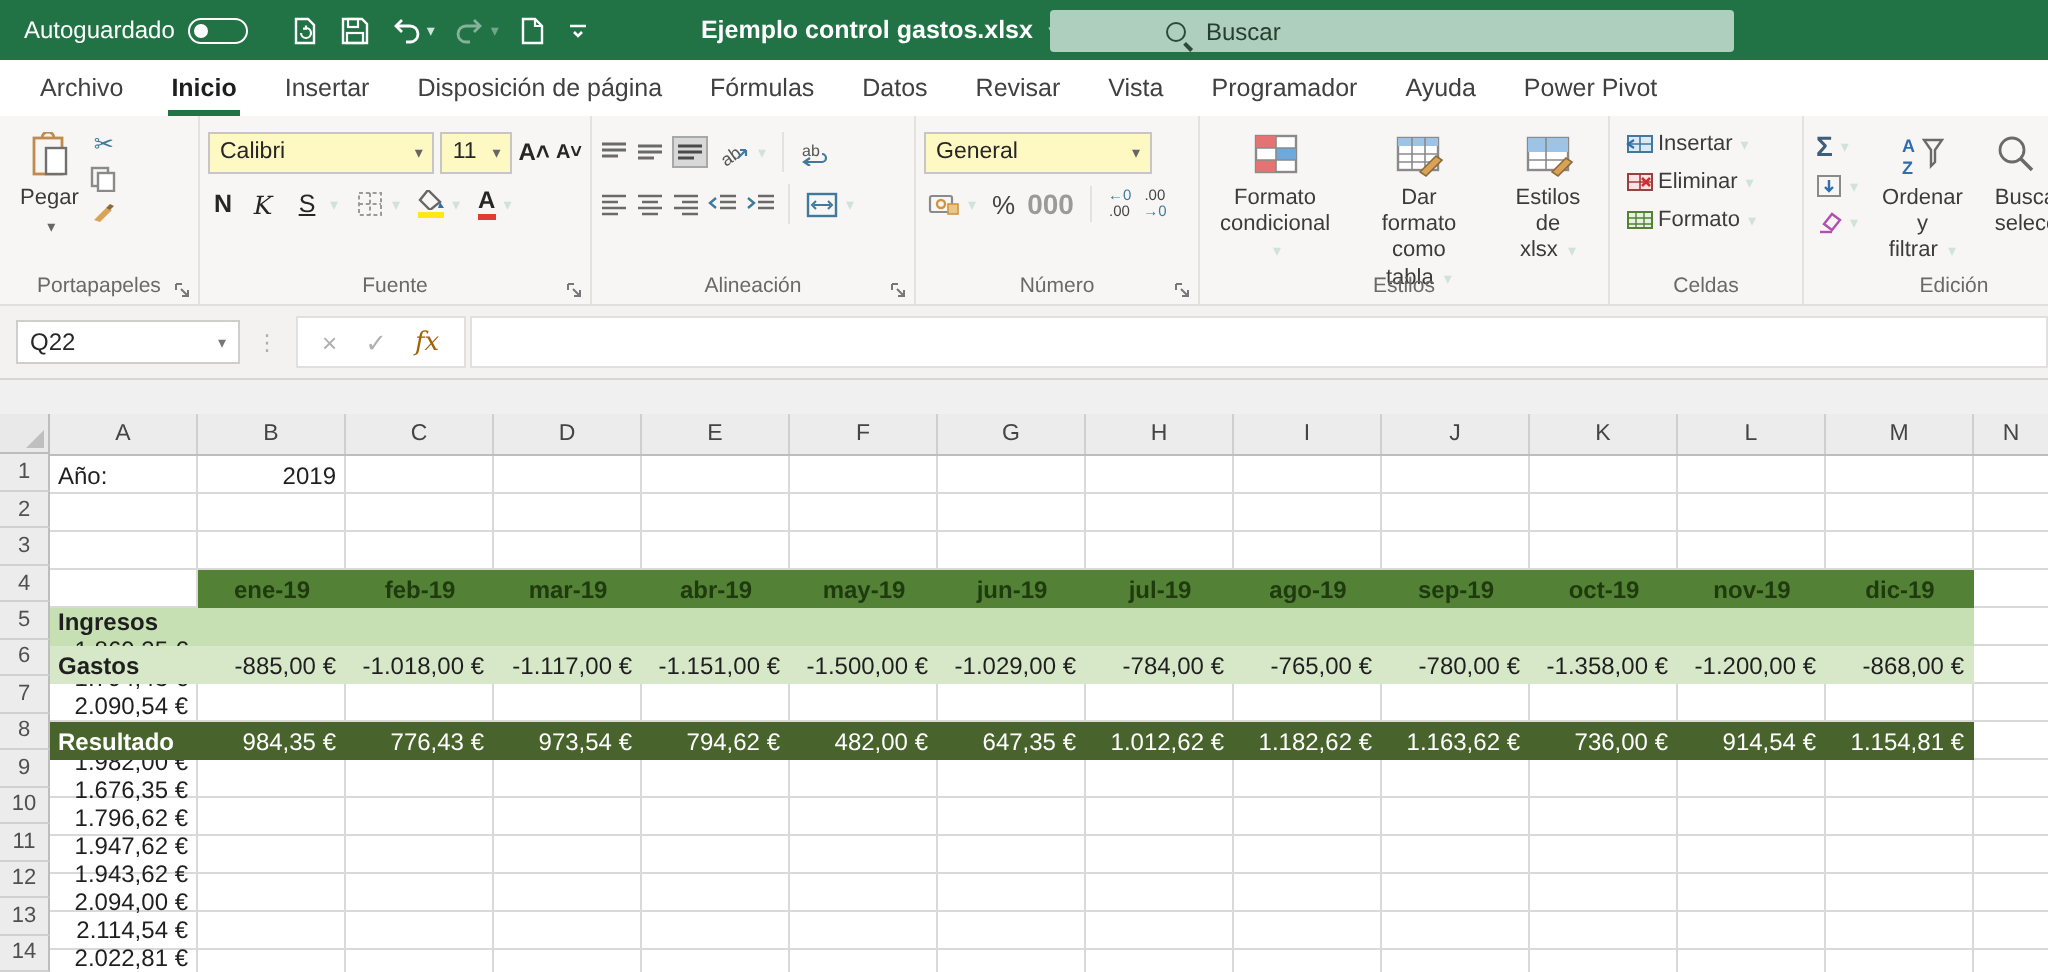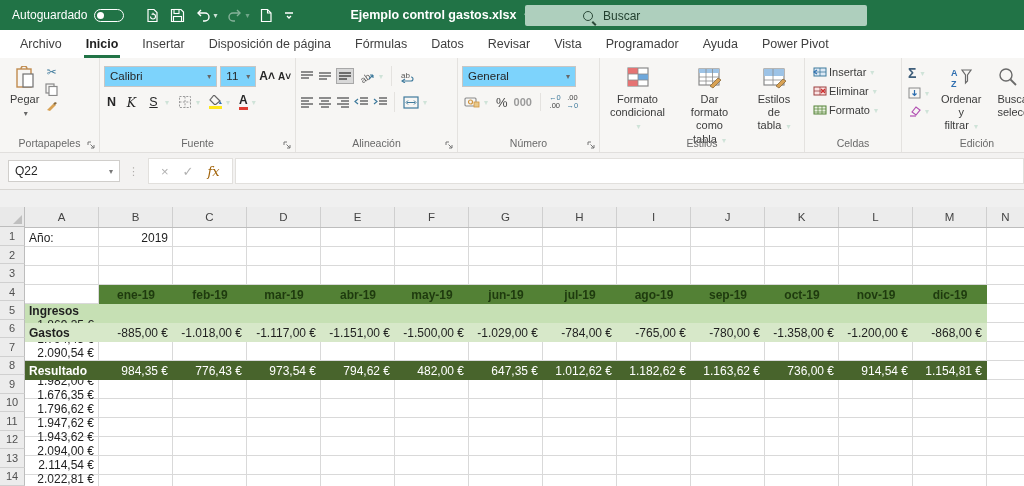--- a/index.html
+++ b/index.html
@@ -28,30 +28,30 @@
 
   
   .ribbon { position:absolute; top:58px; left:0; width:1024px; height:95px; background:#f7f6f4; border-bottom:1px solid #e1dfdd; display:flex; font-size:11px; color:#3b3b3b; }
   .group { position:relative; border-right:1px solid #e4e2df; height:100%; padding-top:5px; flex:0 0 auto; }
   .group-label { position:absolute; bottom:3px; left:0; right:0; text-align:center; font-size:10.5px; color:#696969; }
   .launcher { position:absolute; bottom:3px; right:4px; }
   .gcontent { display:flex; padding:0 4px; }
   .col { display:flex; flex-direction:column; align-items:center; }
   .rowline { display:flex; align-items:center; gap:6px; height:26px; padding:0 4px; }
   .mini { display:flex; align-items:center; gap:2px; padding:1px 2px; }
-  .selectbox { background:#7dd3fc; border:1px solid #c8c6c4; height:21px; display:flex; align-items:center; padding:0 5px; font-size:11.5px; color:#262626;text-align:right; }
+  .selectbox { background:#fef9c3; border:1px solid #c8c6c4; height:21px; display:flex; align-items:center; padding:0 5px; font-size:11.5px; color:#262626;text-align:right; }
   .selectbox .caret { color:#666; margin-left:auto; }
   .bigbtn { display:flex; flex-direction:column; align-items:center; justify-content:flex-start; gap:3px; padding:3px 6px; text-align:center; line-height:1.2; }
   .vsep { width:1px; background:#e4e2df; height:60px; margin:2px 2px; }
   .selected-ctl { background:#d8d8d8; border:1px solid #a8a8a8; }
   .sigma { font-size:14px; color:#3f5e7a; font-weight:bold; }
   .redA { font-weight:bold; font-size:12px; color:#262626; border-bottom:3px solid #e03c31; line-height:1; padding-bottom:1px; }
   .ylW { border-bottom:3px solid #ffe81a; line-height:1; padding-bottom:1px; }
   .pct { font-size:13px; color:#444; }
-  .zeros { font-size:11px; color:#9a9a9a; font-weight:bold; }
+  .zeros { font-size:14px; color:#9a9a9a; font-weight:bold; }
   .decbtn { font-size:7.5px; line-height:1.1; color:#444; text-align:center; }
   .nks { font-size:12.5px; color:#262626; width:15px; text-align:center; }
 
   
   .fbar { position:absolute; top:153px; left:0; width:1024px; height:37px; background:#f3f2f1; border-bottom:1px solid #d8d6d3; display:flex; align-items:center; }
   .namebox { margin-left:8px; width:112px; height:22px; background:#fff; border:1px solid #d0cecb; display:flex; align-items:center; padding:0 6px; font-size:12px; color:#262626; }
   .namebox .caret { margin-left:auto; color:#777; }
   .dots { color:#b0aeab; font-size:11px; margin:0 8px; letter-spacing:1px; }
   .fbtns { display:flex; align-items:center; gap:14px; background:#fff; border:1px solid #e2e0dd; height:26px; padding:0 12px; }
   .fx { font-family:"DejaVu Serif",serif; font-style:italic; font-size:13px; color:#a16207; }
@@ -383,21 +383,21 @@
             </svg>
           <span><span>Dar formato</span><br><span>como tabla</span> <span class="caret">▾</span></span>
         </div>
         <div class="bigbtn">
           <svg width="26" height="24" viewBox="0 0 26 24">
               <rect x="3" y="3" width="20" height="16" fill="#fff" stroke="#8a8a8a" stroke-width="1.2"></rect>
               <rect x="3" y="3" width="20" height="7" fill="#9dc3e6"></rect>
               <path d="M3 14h20M12 3v16" stroke="#8a8a8a" stroke-width="0.8"></path>
               <path d="M15 20l7-7 3 2-7 7z" fill="#d9a254" stroke="#8a6a3a" stroke-width="0.8"></path>
             </svg>
-          <span><span>Estilos de</span><br><span>tabla</span> <span class="caret">▾</span></span>
+          <span><span>Estilos de</span><br><span>xlsx</span> <span class="caret">▾</span></span>
         </div>
       </div>
       <div class="group-label">Estilos</div>
     </div>
 
     <div class="group" style="width:97px;">
       <div class="col" style="align-items:flex-start; padding:2px 6px; gap:5px;">
         <span class="mini">
           <svg width="14" height="12" viewBox="0 0 14 12">
               <rect x="1" y="2" width="12" height="8" fill="#dce9f5" stroke="#3f7a9c" stroke-width="1"></rect>

